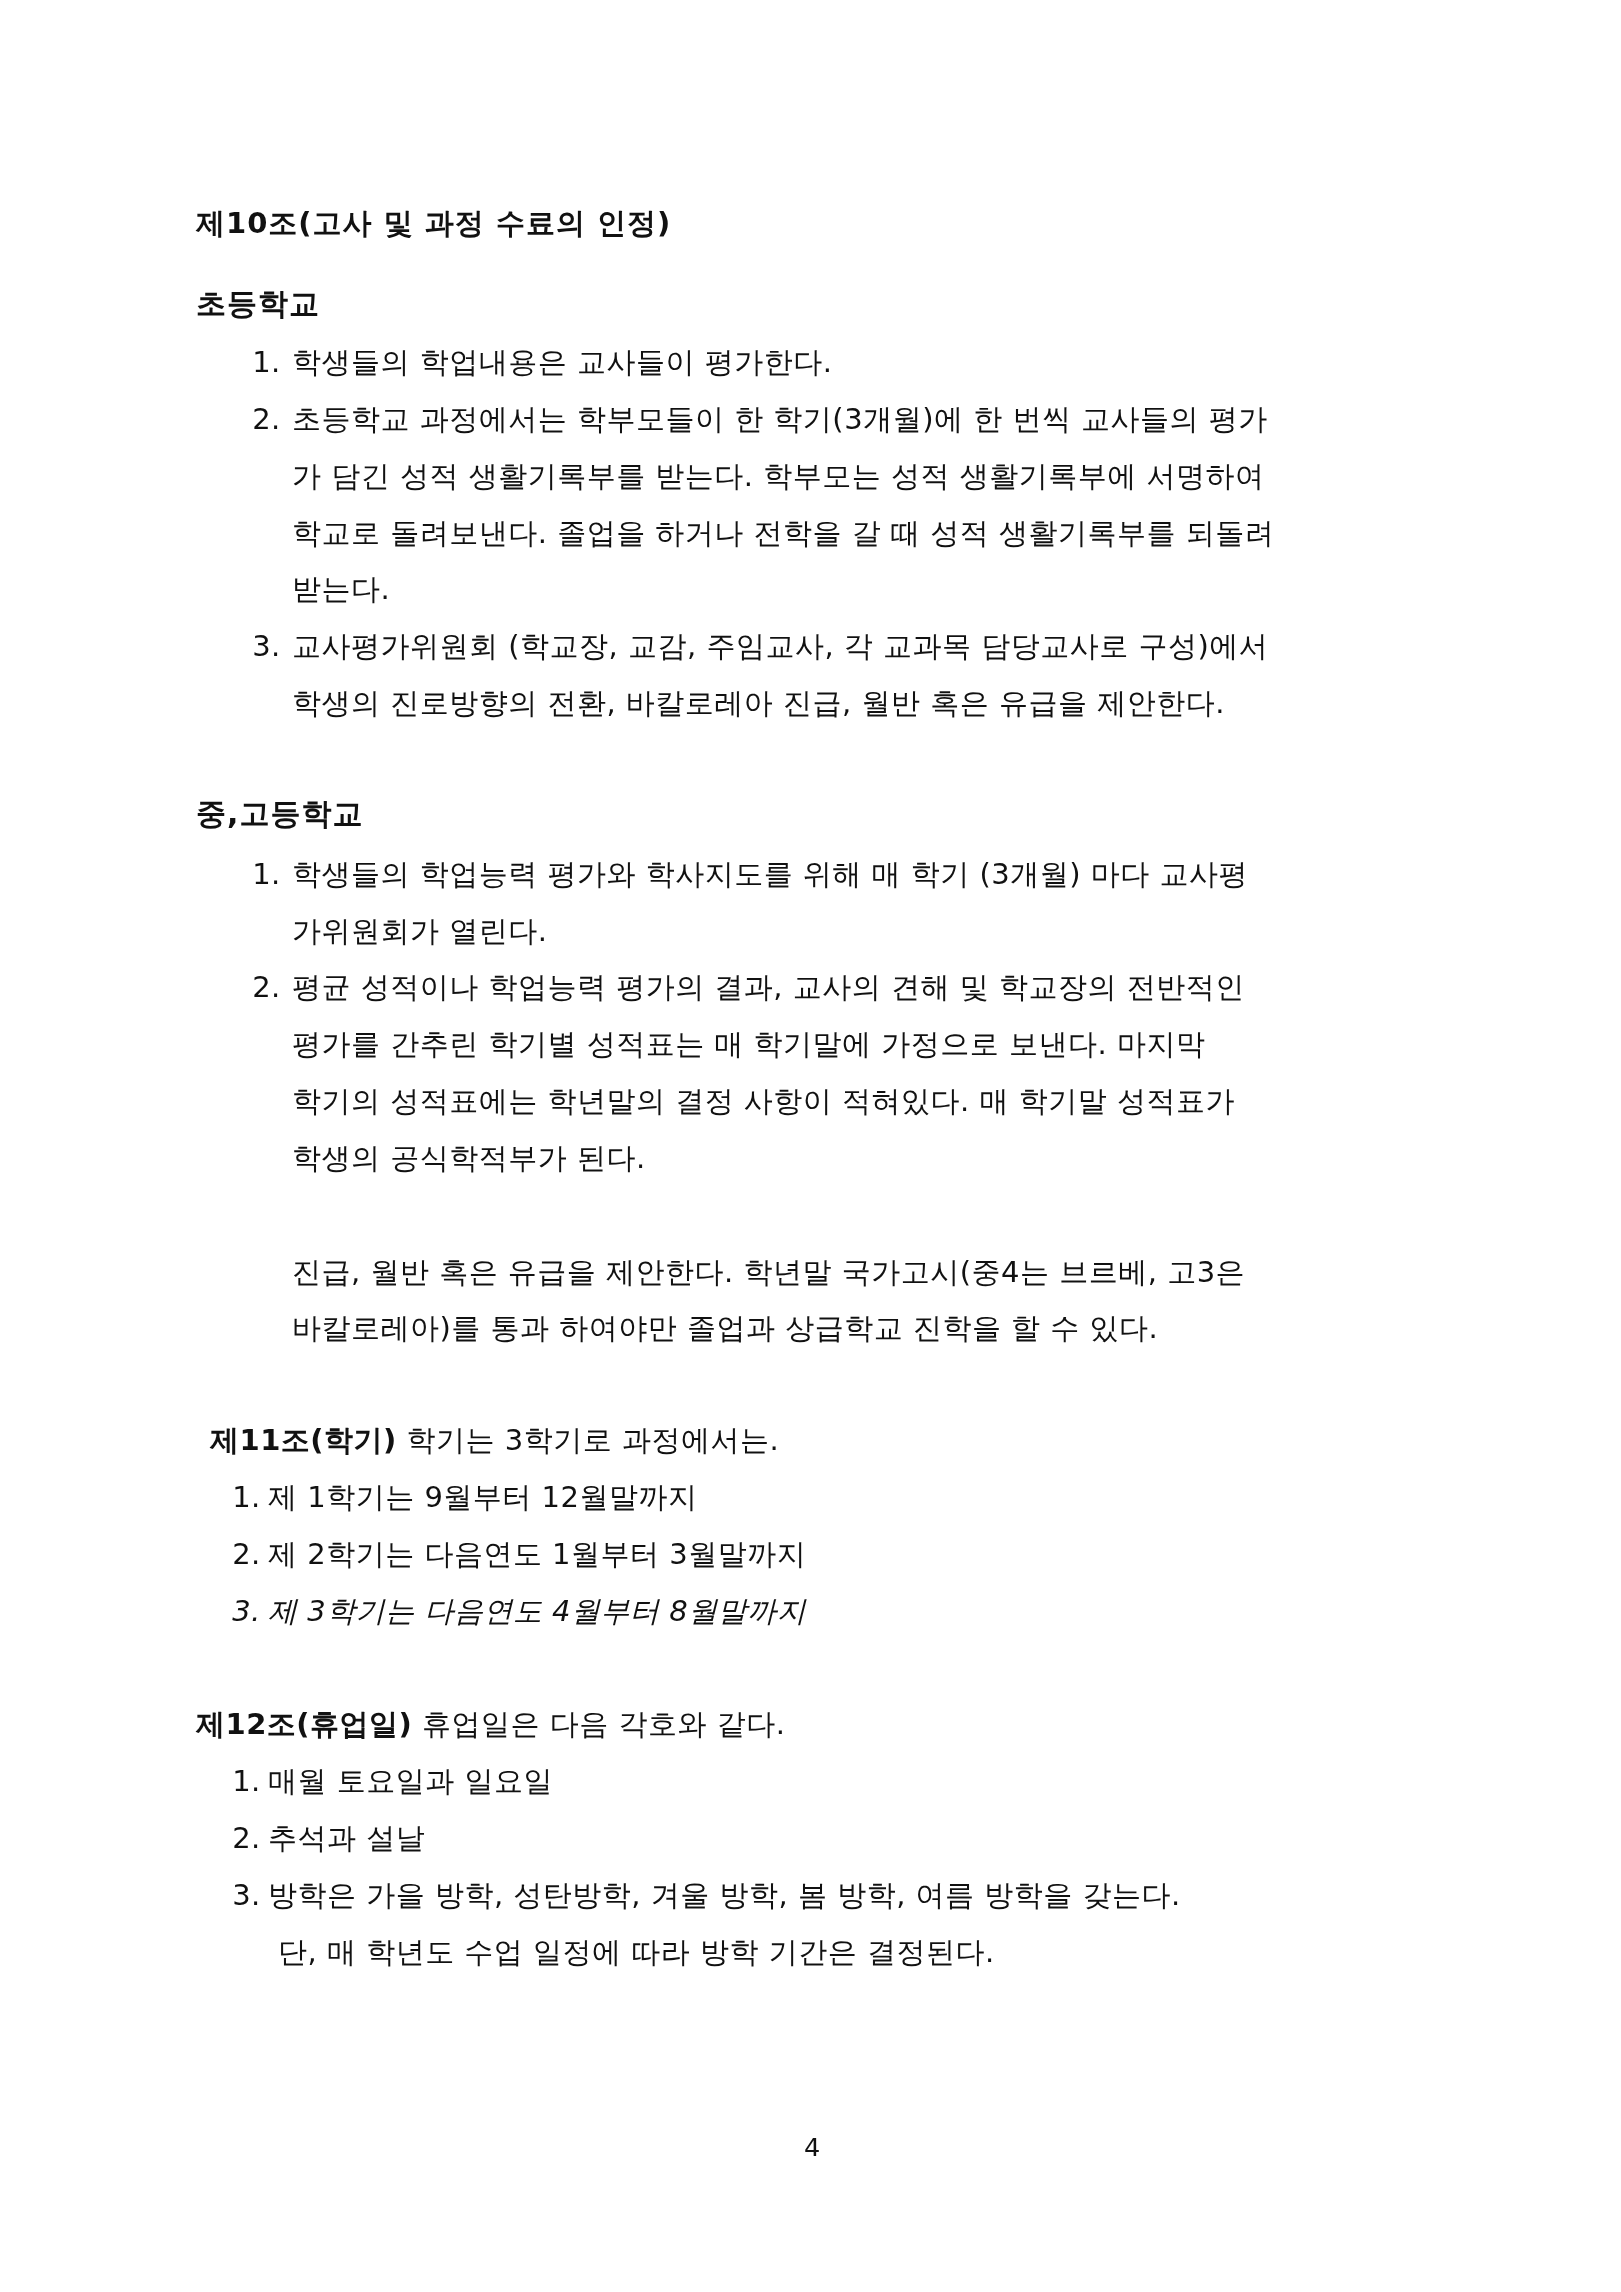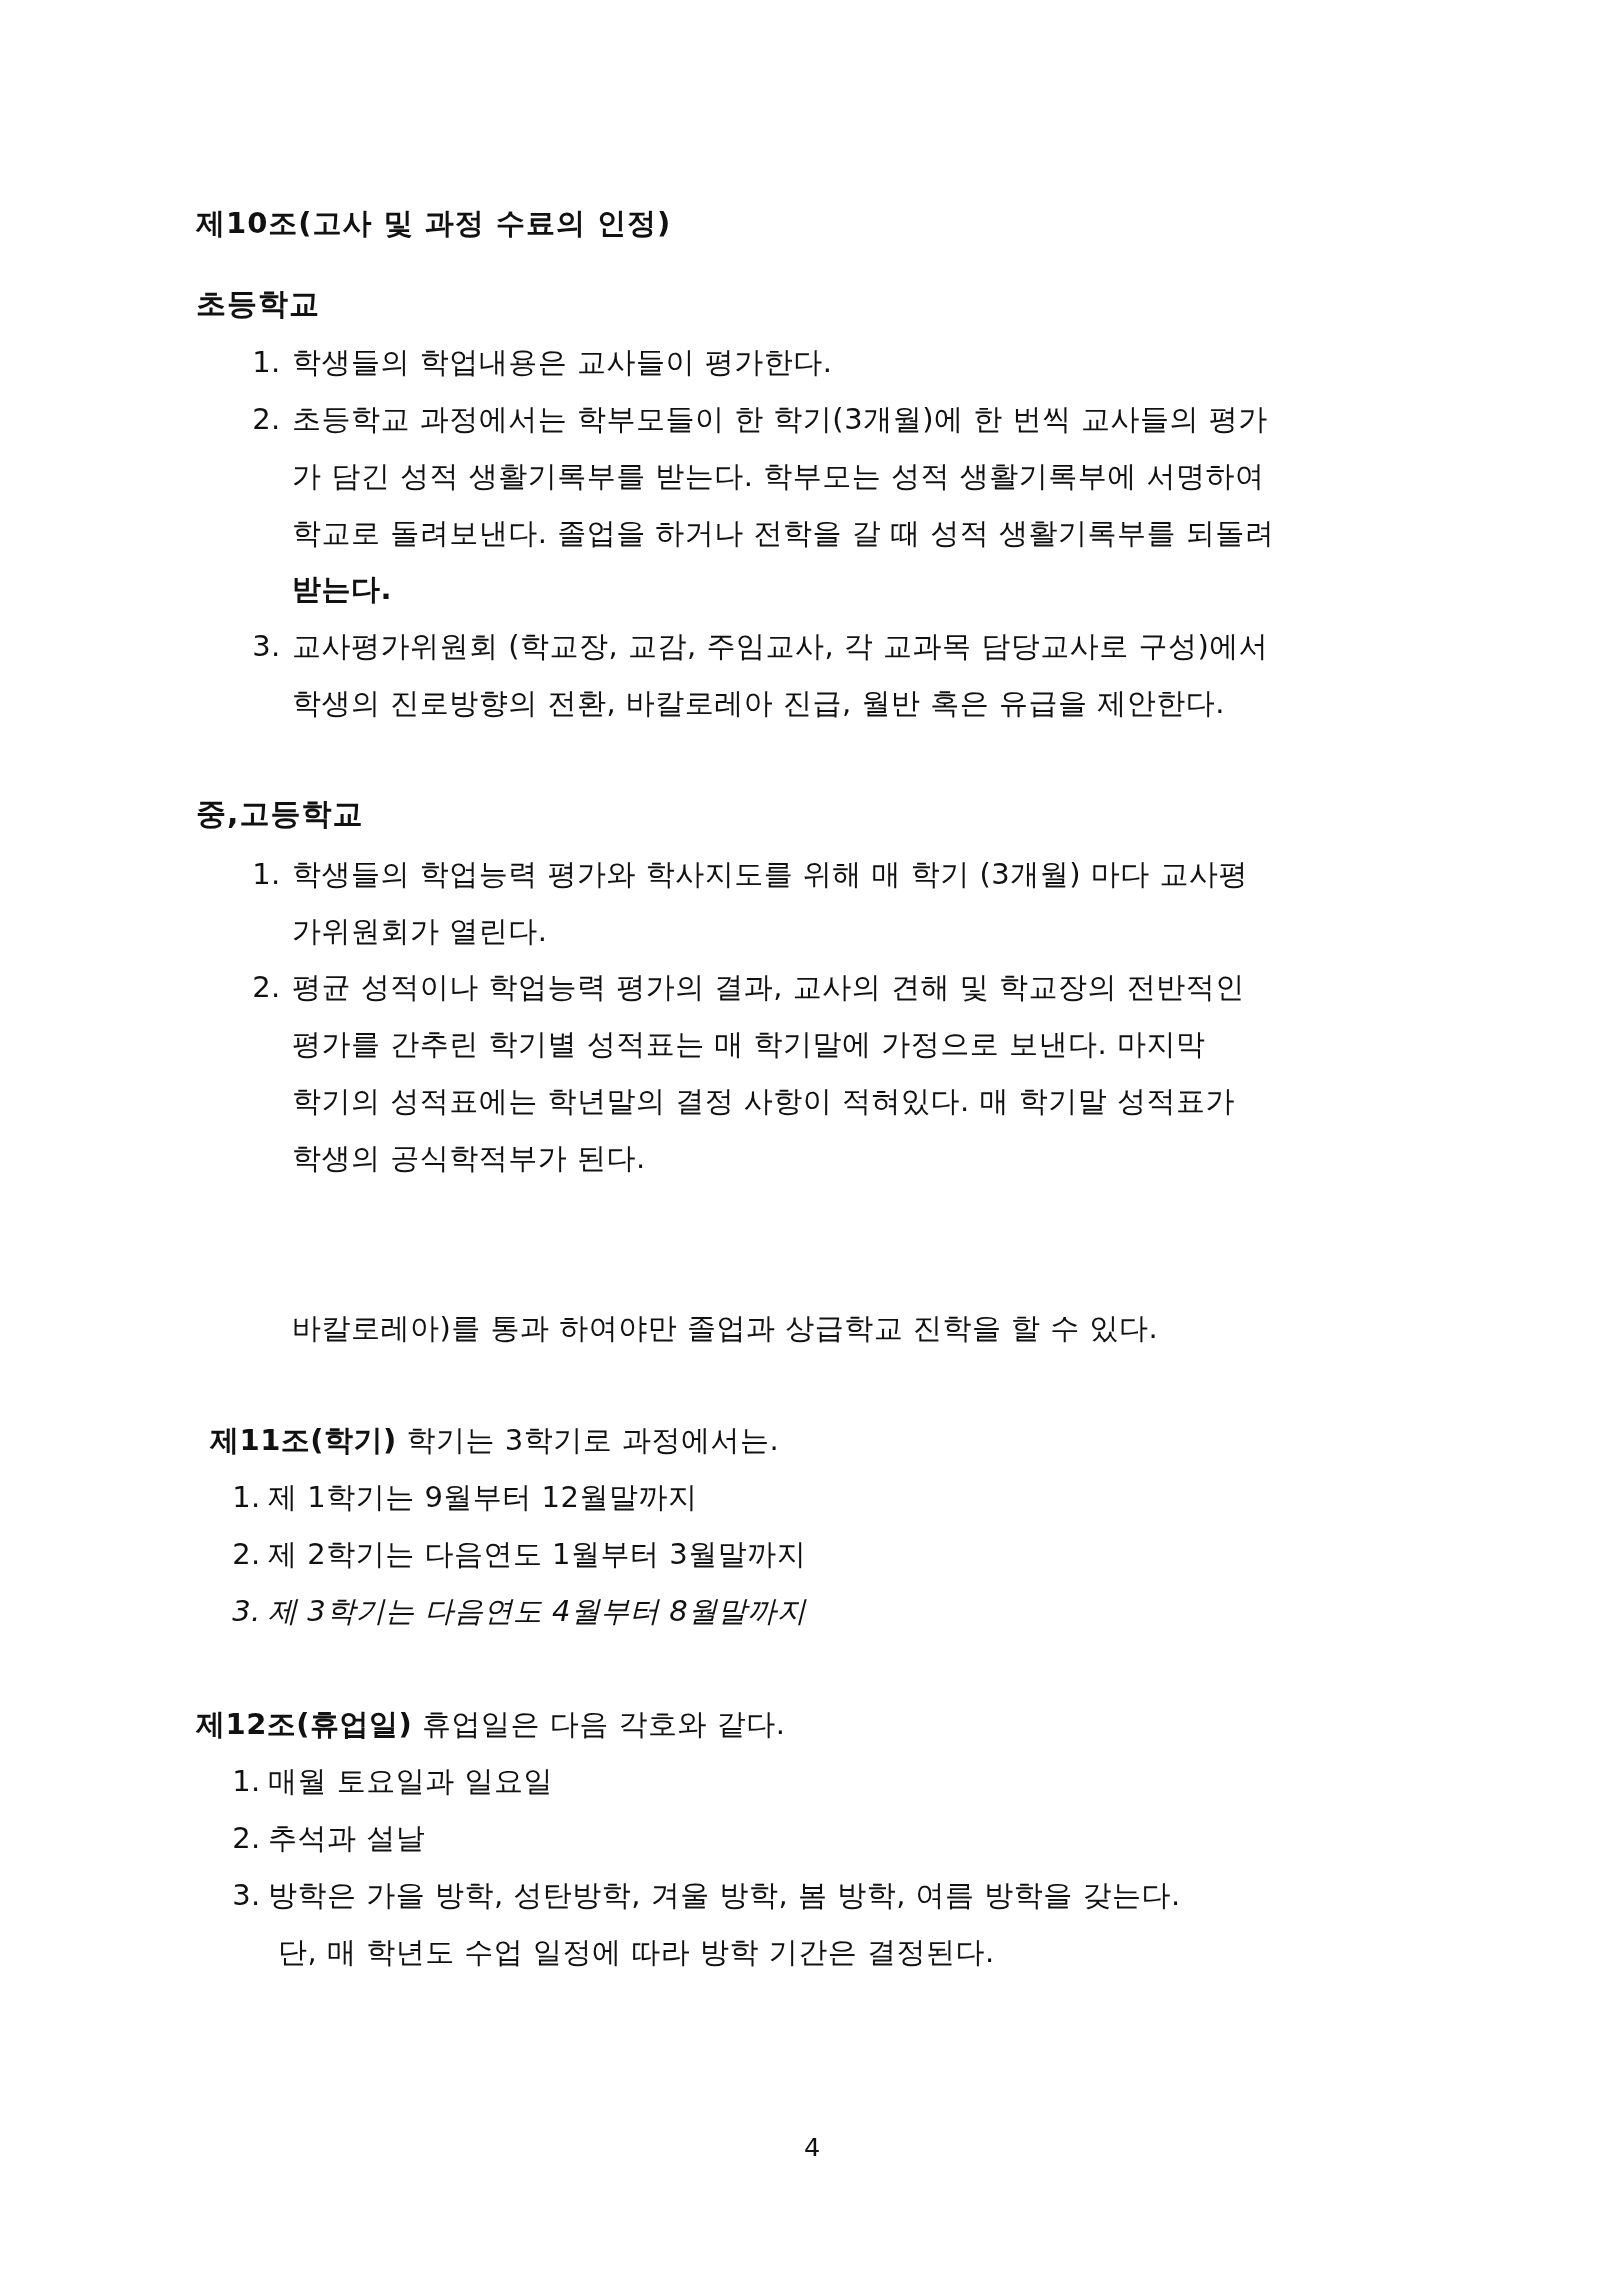--- a/index.html
+++ b/index.html
@@ -25,41 +25,42 @@
 
   <div class="abs line" style="left:241px; top:343px;">
     <span class="num">1.</span><span>학생들의 학업내용은 교사들이 평가한다.</span>
   </div>
 
   <div class="abs line" style="left:241px; top:400px;">
     <span class="num">2.</span><span>초등학교 과정에서는 학부모들이 한 학기(3개월)에 한 번씩 교사들의 평가</span>
   </div>
   <div class="abs line" style="left:292px; top:457px;">가 담긴 성적 생활기록부를 받는다. 학부모는 성적 생활기록부에 서명하여</div>
   <div class="abs line" style="left:292px; top:514px;">학교로 돌려보낸다. 졸업을 하거나 전학을 갈 때 성적 생활기록부를 되돌려</div>
-  <div class="abs line" style="left:292px; top:570px;font-weight:bold;">받는다.</div>
+  <div class="abs line" style="left:292px; top:570px;">받는다.</div>
 
   <div class="abs line" style="left:241px; top:627px;">
     <span class="num">3.</span><span>교사평가위원회 (학교장, 교감, 주임교사, 각 교과목 담당교사로 구성)에서</span>
   </div>
   <div class="abs line" style="left:292px; top:684px;">학생의 진로방향의 전환, 바칼로레아 진급, 월반 혹은 유급을 제안한다.</div>
 
   <div class="abs h-section" style="left:196px; top:794px;">중,고등학교</div>
 
   <div class="abs line" style="left:241px; top:855px;">
     <span class="num">1.</span><span>학생들의 학업능력 평가와 학사지도를 위해 매 학기 (3개월) 마다 교사평</span>
   </div>
   <div class="abs line" style="left:292px; top:912px;">가위원회가 열린다.</div>
 
   <div class="abs line" style="left:241px; top:968px;">
     <span class="num">2.</span><span>평균 성적이나 학업능력 평가의 결과, 교사의 견해 및 학교장의 전반적인</span>
   </div>
   <div class="abs line" style="left:292px; top:1025px;">평가를 간추린 학기별 성적표는 매 학기말에 가정으로 보낸다. 마지막</div>
   <div class="abs line" style="left:292px; top:1082px;">학기의 성적표에는 학년말의 결정 사항이 적혀있다. 매 학기말 성적표가</div>
   <div class="abs line" style="left:292px; top:1139px;">학생의 공식학적부가 된다.</div>
 
+  <div class="abs line" style="left:292px; top:1253px;">진급, 월반 혹은 유급을 제안한다. 학년말 국가고시(중4는 브르베, 고3은</div>
   <div class="abs line" style="left:292px; top:1309px;">바칼로레아)를 통과 하여야만 졸업과 상급학교 진학을 할 수 있다.</div>
 
   <div class="abs line" style="left:210px; top:1421px;">
     <span class="bold">제11조(학기)</span>
     <span>학기는 3학기로 과정에서는.</span>
   </div>
   <div class="abs line" style="left:225px; top:1478px;">
     <span class="num" style="width:43px">1.</span><span>제 1학기는 9월부터 12월말까지</span>
   </div>
   <div class="abs line" style="left:225px; top:1535px;">

